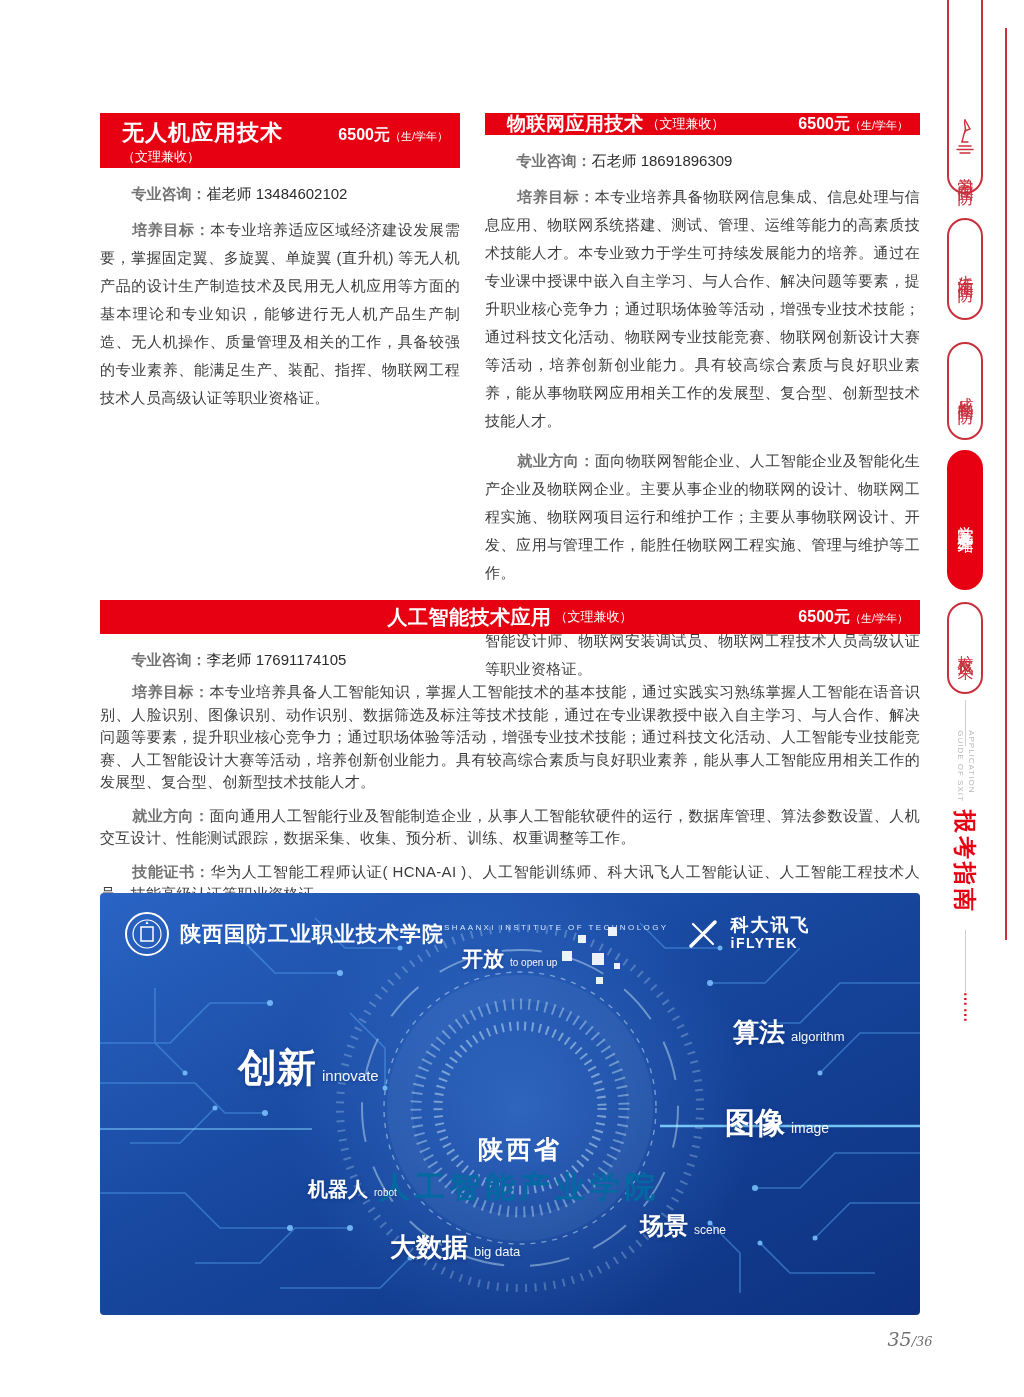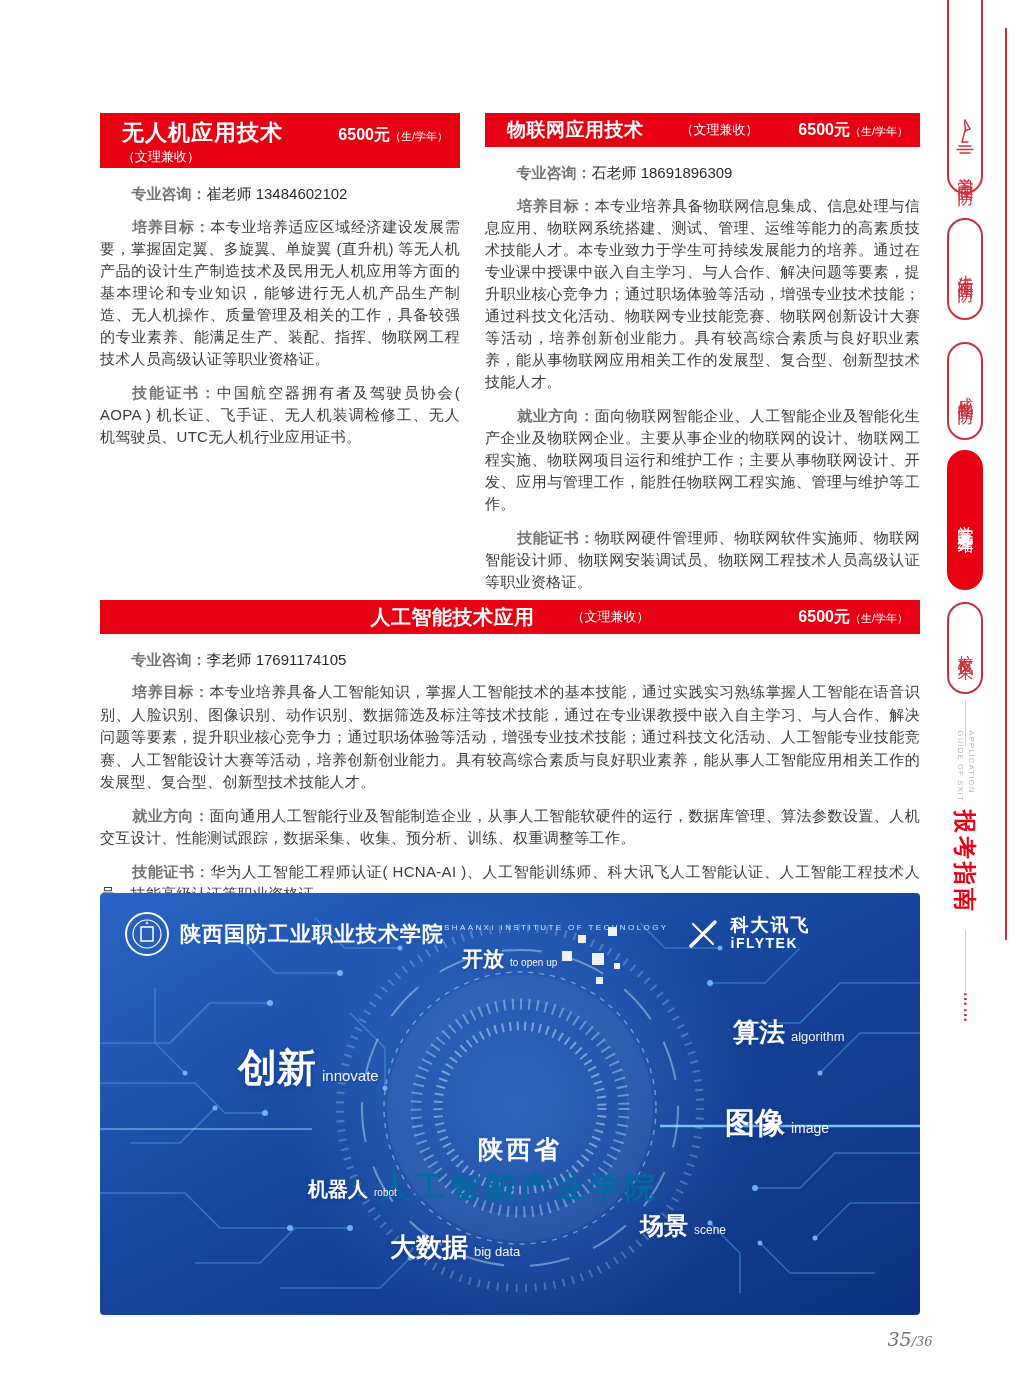--- a/index.html
+++ b/index.html
@@ -5,41 +5,41 @@
   html,body{margin:0;padding:0;background:#ffffff;}
   .page{position:relative;width:1024px;height:1397px;background:#fff;overflow:hidden;
         font-family:"Liberation Sans",sans-serif;color:#3d3d3d;}
 
   
   .prog{position:absolute;}
   .prog0{left:100px;top:113px;width:360px;}
   .prog1{left:485px;top:113px;width:435px;}
   .prog2{left:100px;top:600px;width:820px;}
 
-  .bar{background:#e60012;color:#fff;display:flex;box-sizing:border-box;gap:34px;}
+  .bar{background:#e60012;color:#fff;display:flex;box-sizing:border-box;}
   .bar0{height:55px;padding:7px 12px 4px 22px;align-items:flex-start;justify-content:space-between;flex-direction:row;}
   .bar0 .tcol{display:flex;flex-direction:column;}
   .bar0 .t{font-size:22px;font-weight:bold;line-height:26px;letter-spacing:1px;}
   .bar0 .s{font-size:13px;margin-top:2px;}
   .feewrap{white-space:nowrap;}
   .fee{font-weight:bold;font-size:16px;}
   .fee-u{font-size:11px;font-weight:normal;}
   .bar0 .feewrap{margin-top:5px;}
-  .bar1{height:34px;align-items:center;padding:0 12px 0 22px;}
+  .bar1{height:22px;align-items:center;padding:0 12px 0 22px;}
   .bar1 .t{font-size:19px;font-weight:bold;letter-spacing:.5px;}
   .bar1 .s{font-size:13px;margin-left:3px;}
   .bar1 .feewrap{margin-left:auto;}
   .bar2{height:34px;align-items:center;justify-content:center;position:relative;}
   .bar2 .t{font-size:20px;font-weight:bold;letter-spacing:.5px;}
   .bar2 .s{font-size:13px;margin-left:3px;}
   .bar2 .feewrap{position:absolute;right:12px;top:50%;transform:translateY(-50%);}
 
   .consult{margin:17px 0 2px;font-size:15px;text-indent:2.1em;color:#2b2b2b;}
   .lblr{color:#737373;font-weight:bold;}
-  .para{margin:12px 0 0;font-size:15px;line-height:22px;letter-spacing:.3px;
+  .para{margin:12px 0 0;font-size:15px;line-height:28px;letter-spacing:.3px;
         text-align:justify;text-indent:2.15em;color:#3d3d3d;}
   .prog2 .para{line-height:22.5px;margin-top:11px;}
 
   
   .banner{position:absolute;left:100px;top:893px;width:820px;height:422px;border-radius:4px;overflow:hidden;}
   .banner svg.circuit{position:absolute;left:0;top:0;}
   .slogo{position:absolute;left:24px;top:18px;display:flex;align-items:center;color:#fff;}
   .seal{flex:0 0 auto;}
   .sname{margin-left:10px;display:flex;flex-direction:row;}
   .sname .cn{font-family:"DejaVu Serif",serif;font-weight:bold;font-size:21px;letter-spacing:1px;}
@@ -109,21 +109,20 @@
   <div class="prog prog0">
     <div class="bar bar0">
       <div class="tcol">
         <div class="t">无人机应用技术</div>
         <div class="s">（文理兼收）</div>
       </div>
       <div class="feewrap"><span class="fee">6500元</span><span class="fee-u">（生/学年）</span></div>
     </div>
     <p class="consult"><span class="lblr">专业咨询：</span><span>崔老师 13484602102</span></p>
     <p class="para"><span class="lblr">培养目标：</span><span>本专业培养适应区域经济建设发展需要，掌握固定翼、多旋翼、单旋翼 (直升机) 等无人机产品的设计生产制造技术及民用无人机应用等方面的基本理论和专业知识，能够进行无人机产品生产制造、无人机操作、质量管理及相关的工作，具备较强的专业素养、能满足生产、装配、指挥、物联网工程技术人员高级认证等职业资格证。</span></p>
-    <p class="para"><span class="lblr">技能证书：</span><span>中国航空器拥有者及驾驶员协会( AOPA ) 机长证、飞手证、无人机装调检修工、无人机驾驶员、UTC无人机行业应用证书。</span></p>
   </div>
 
   <div class="prog prog1">
     <div class="bar bar1">
       <span class="t">物联网应用技术</span>
       <span class="s">（文理兼收）</span>
       <span class="feewrap"><span class="fee">6500元</span><span class="fee-u">（生/学年）</span></span>
     </div>
     <p class="consult"><span class="lblr">专业咨询：</span><span>石老师 18691896309</span></p>
     <p class="para"><span class="lblr">培养目标：</span><span>本专业培养具备物联网信息集成、信息处理与信息应用、物联网系统搭建、测试、管理、运维等能力的高素质技术技能人才。本专业致力于学生可持续发展能力的培养。通过在专业课中授课中嵌入自主学习、与人合作、解决问题等要素，提升职业核心竞争力；通过职场体验等活动，增强专业技术技能；通过科技文化活动、物联网专业技能竞赛、物联网创新设计大赛等活动，培养创新创业能力。具有较高综合素质与良好职业素养，能从事物联网应用相关工作的发展型、复合型、创新型技术技能人才。</span></p>

